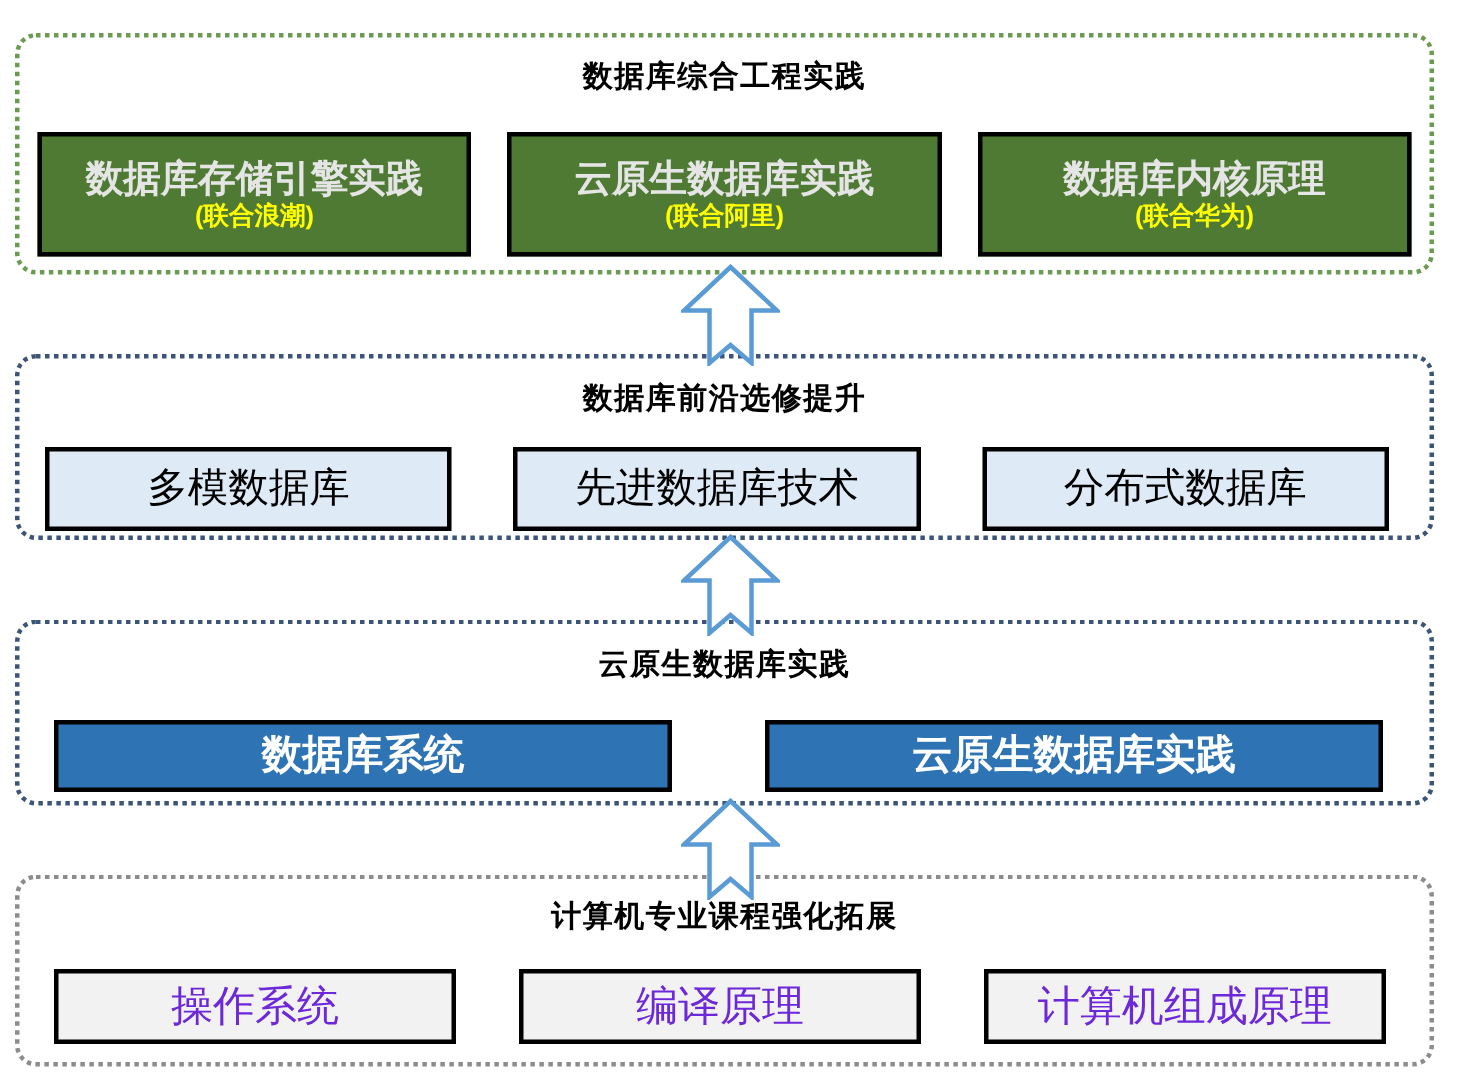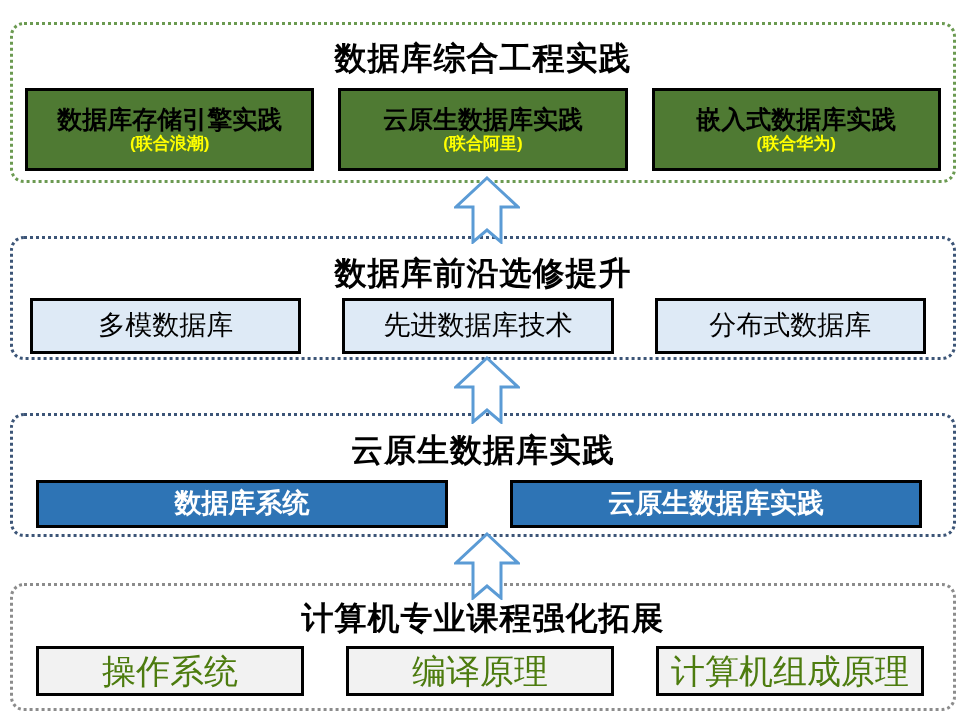--- a/index.html
+++ b/index.html
@@ -6,42 +6,42 @@
   body{font-family:"Liberation Sans","DejaVu Sans",sans-serif;}
   .canvas{position:relative;width:974px;height:725px;background:#ffffff;overflow:hidden;}
 
   .layer{position:absolute;left:10px;width:946px;border-radius:14px;box-sizing:border-box;}
   .layer-practice{top:22px;height:161px;border:3px dotted #6B9A51;}
   .layer-electives{top:236px;height:124px;border:3px dotted #3C5577;}
   .layer-kernel{top:413px;height:124px;border:3px dotted #3C5577;}
   .layer-foundation{top:583px;height:128px;border:3px dotted #8C8C8C;}
 
   .layer-title{position:absolute;left:0;right:0;margin:0;text-align:center;
-    font-size:32px;font-weight:800;color:#000;letter-spacing:1px;white-space:nowrap;}
+    font-size:20px;font-weight:800;color:#000;letter-spacing:1px;white-space:nowrap;}
   .layer-practice .layer-title{top:12px;}
   .layer-electives .layer-title{top:13px;}
   .layer-kernel .layer-title{top:13px;}
   .layer-foundation .layer-title{top:11px;}
 
   .boxes{position:absolute;display:flex;justify-content:space-between;align-items:stretch;}
   .layer-practice .boxes{left:12px;right:12px;top:63px;height:83px;}
   .layer-electives .boxes{left:17px;right:27px;top:59px;height:56px;}
   .layer-kernel .boxes{left:23px;right:31px;top:64px;height:48px;}
   .layer-foundation .boxes{left:23px;right:29px;top:60px;height:50px;}
 
   .box{box-sizing:border-box;border:3px solid #000;display:flex;flex-direction:column;
     align-items:center;justify-content:center;text-align:center;line-height:1.18;}
 
   .box-green{width:31.6%;background:#4F7A33;}
-  .box-green .box-main{color:#000000;font-size:25px;font-weight:800;white-space:nowrap;}
+  .box-green .box-main{color:#e5e5e5;font-size:25px;font-weight:800;white-space:nowrap;}
   .box-green .box-sub{color:#FFFF00;font-size:17px;font-weight:800;white-space:nowrap;}
 
   .box-lightblue{width:30.3%;background:#DEEAF6;color:#000;font-size:27px;font-weight:400;white-space:nowrap;}
   .box-blue{width:46.5%;background:#2E74B5;color:#ffffff;font-size:27px;font-weight:800;white-space:nowrap;}
-  .box-gray{width:30.2%;background:#F2F2F2;color:#4d7c0f;font-size:34px;font-weight:400;white-space:nowrap;}
+  .box-gray{width:30.2%;background:#F2F2F2;color:#6d28d9;font-size:28px;font-weight:400;white-space:nowrap;}
 
   .arrow{position:absolute;left:454px;width:66px;height:68px;z-index:5;}
   .arrow-1{top:176px;}
   .arrow-2{top:356px;}
   .arrow-3{top:532px;}
 </style>
 </head>
 <body>
 
 <div class="canvas">
@@ -51,21 +51,21 @@
     <div class="boxes">
       <div class="box box-green">
         <span class="box-main">数据库存储引擎实践</span>
         <span class="box-sub">(联合浪潮)</span>
       </div>
       <div class="box box-green">
         <span class="box-main">云原生数据库实践</span>
         <span class="box-sub">(联合阿里)</span>
       </div>
       <div class="box box-green">
-        <span class="box-main">嵌入式数据库实践</span>
+        <span class="box-main">数据库内核原理</span>
         <span class="box-sub">(联合华为)</span>
       </div>
     </div>
   </section>
 
   <section class="layer layer-electives">
     <h2 class="layer-title">数据库前沿选修提升</h2>
     <div class="boxes">
       <div class="box box-lightblue">多模数据库</div>
       <div class="box box-lightblue">先进数据库技术</div>

